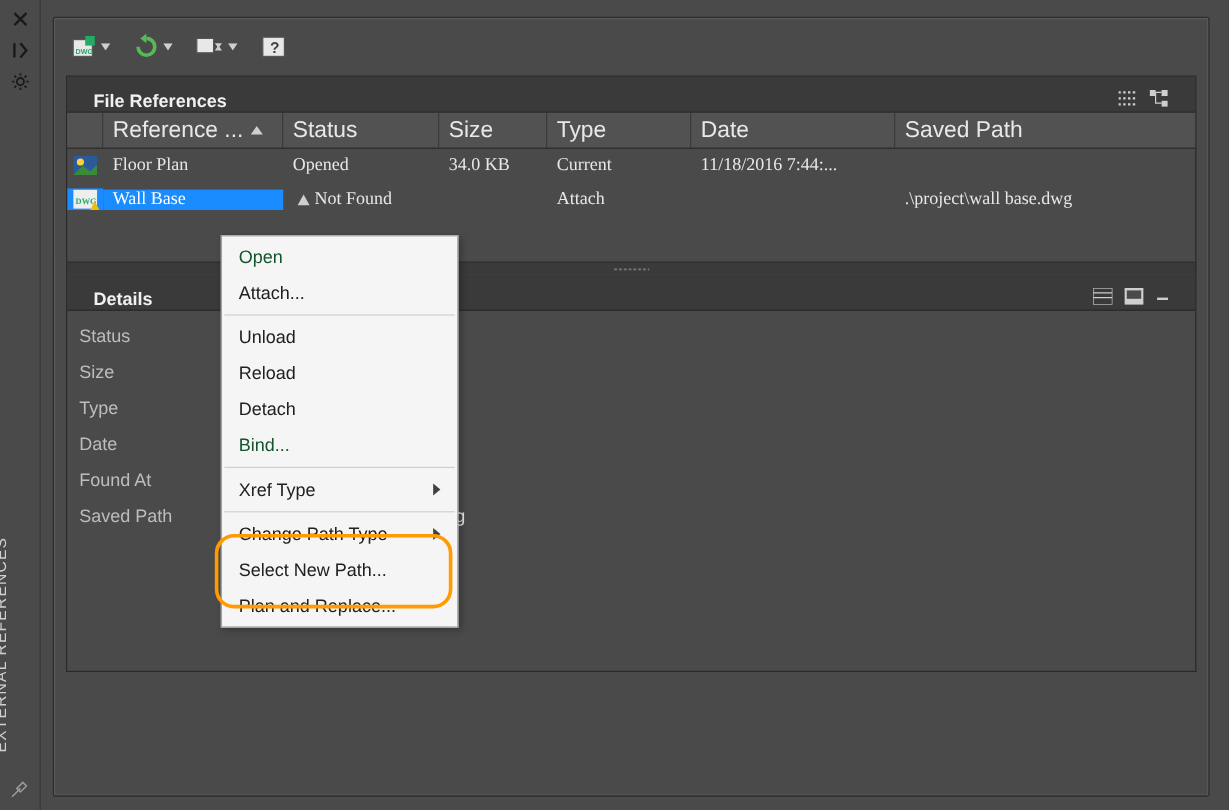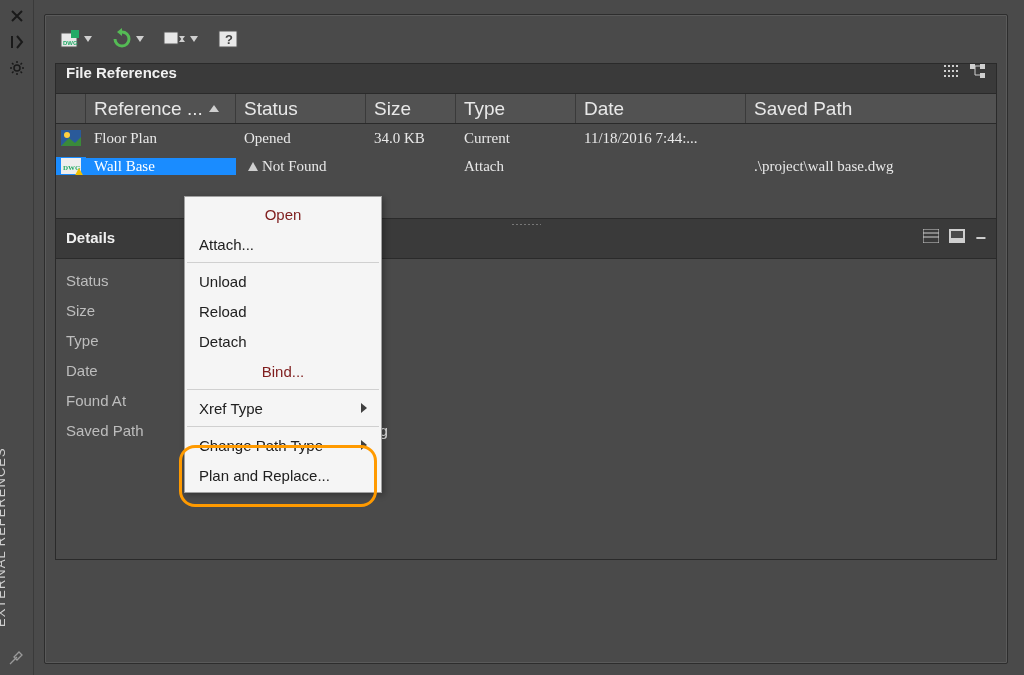--- a/index.html
+++ b/index.html
@@ -79,23 +79,23 @@
   }
   .section {
     margin: 0 10px;
     border: 1px solid #2a2a2a;
     background: #4a4a4a;
   }
   .section-header {
     height: 30px;
     background: #3a3a3a;
     display: flex;
-    align-items: flex-start;
+    align-items: flex-end;
     justify-content: space-between;
-    padding: 0 10px;
+    padding: 0 22px;
     color: #f0f0f0;
     font-weight: 600;
     font-size: 15px;
     border-bottom: 1px solid #2a2a2a;
   }
   .section-header .hdr-icons {
     display:flex; gap:10px; align-items:center;
     color:#cfcfcf;
   }
   .hdr-icons svg { cursor:pointer; }
@@ -208,21 +208,21 @@
     padding: 2px 0;
     z-index: 100;
   }
   .menu-item {
     height: 30px;
     display:flex;
     align-items:center;
     justify-content: space-between;
     padding: 0 14px;
   }
-  .menu-item.disabled { color: #7f1d1d; justify-content: center; }
+  .menu-item.disabled { color: #14532d; }
   .menu-sep {
     height: 1px;
     background: #d0d0d0;
     margin: 3px 2px;
   }
   .submenu-arrow {
     width:0;height:0;
     border-top:5px solid transparent;
     border-bottom:5px solid transparent;
     border-left:6px solid #404040;
@@ -475,19 +475,22 @@
     <div class="menu-item">
         <span>Xref Type</span>
         <span class="submenu-arrow"></span>
       </div>
     <div class="menu-sep"></div>
     <div class="menu-item">
         <span>Change Path Type</span>
         <span class="submenu-arrow"></span>
       </div>
     <div class="menu-item">
+        <span>Select New Path...</span>
+      </div>
+    <div class="menu-item">
         <span>Plan and Replace...</span>
       </div>
   </div>
 
   <div class="highlight-box"></div>
 
 </div>
 
 </body></html>

